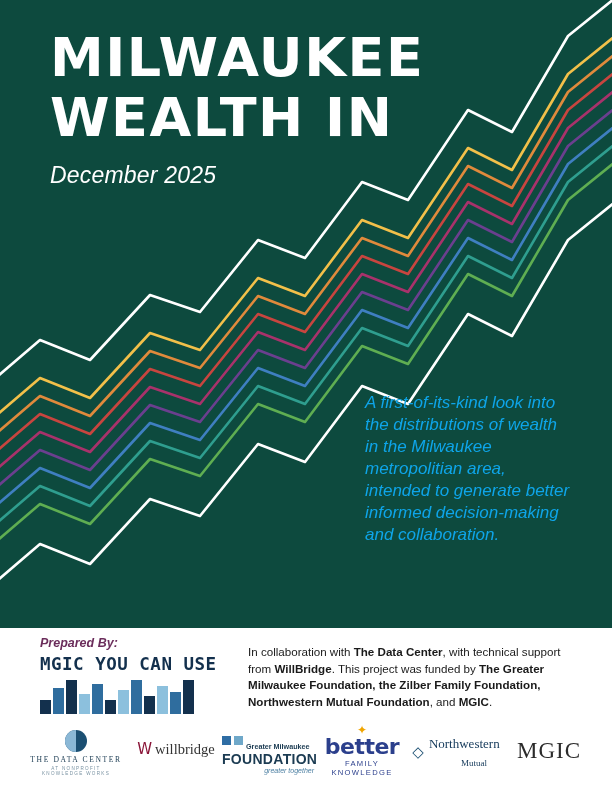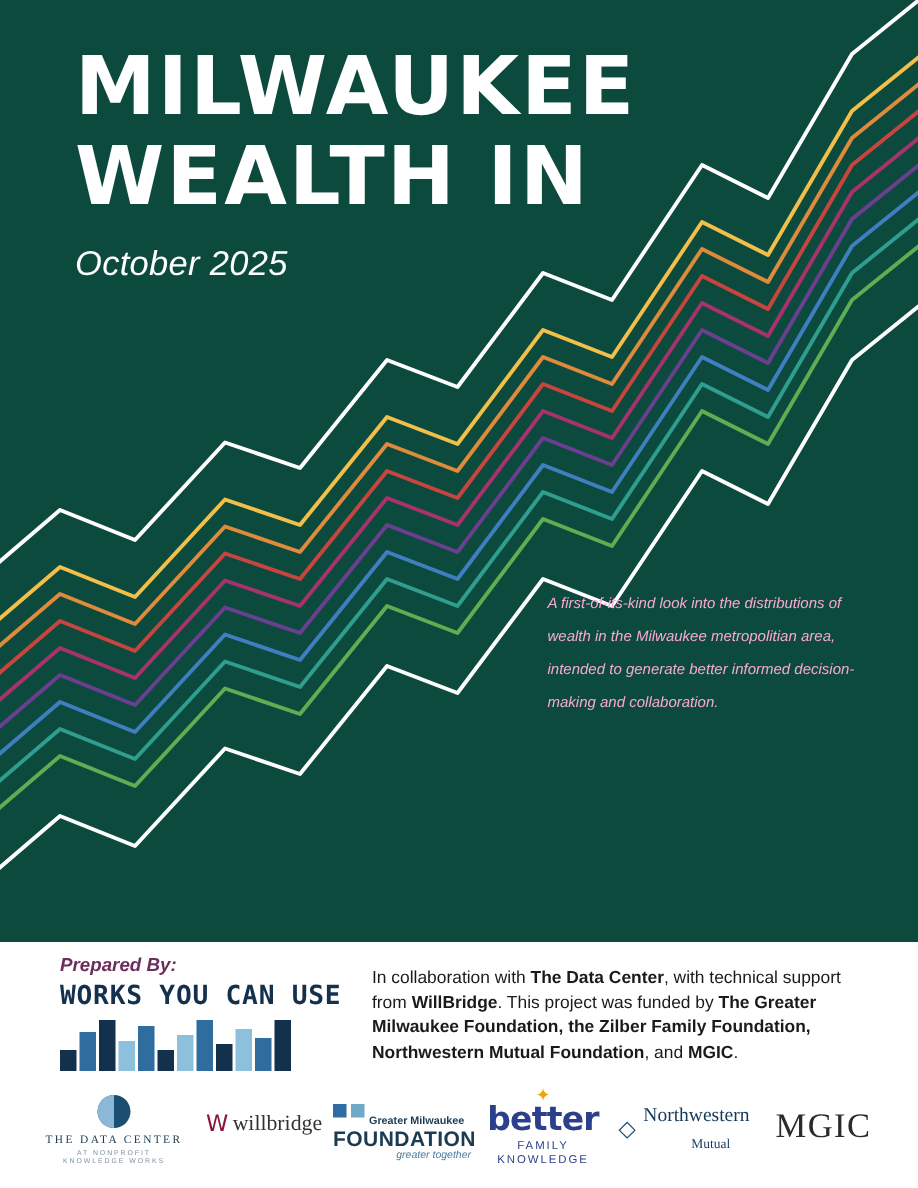--- a/index.html
+++ b/index.html
@@ -59,22 +59,22 @@
     font-style: italic;
     font-family: "Liberation Sans", sans-serif;
     margin-top: 14px;
     letter-spacing: 0.2px;
   }
   .blurb {
     position: absolute;
     right: 42px;
     top: 392px;
     width: 205px;
-    color: #f9a8d4;
-    font-size: 10px;
+    color: #0ea5e9;
+    font-size: 17px;
     line-height: 22px;
     font-style: italic;
     text-align: left;
     z-index: 5;
   }
   
   .footer {
     position: absolute;
     left: 0;
     top: 628px;
@@ -207,33 +207,33 @@
         <use href="#zig" stroke="#3f7fc1" transform="translate(0,-32)"></use>
         <use href="#zig" stroke="#2f9e8f" transform="translate(0,-14)"></use>
         <use href="#zig" stroke="#5fae52" transform="translate(0,4)"></use>
         <use href="#zig" stroke="#ffffff" transform="translate(0,44)"></use>
       </g>
     </svg>
 
     <div class="title-block">
       <div class="title-line">MILWAUKEE</div>
       <div class="title-line">WEALTH IN</div>
-      <div class="subtitle">October 2025</div>
+      <div class="subtitle">December 2025</div>
     </div>
 
     <div class="blurb">A first-of-its-kind look into the distributions of wealth in the Milwaukee metropolitian area, intended to generate better informed decision-making and collaboration.</div>
   </div>
 
   <div class="footer">
     <div class="footer-inner">
 
       <div class="prepared-by">Prepared By:</div>
 
       <div class="dycu">
-        <div class="dycu-word">WORKS YOU CAN USE</div>
+        <div class="dycu-word">MGIC YOU CAN USE</div>
         <div class="dycu-bars" id="dycu-bars">
             <i style="height: 14px; background: rgb(19, 48, 77);"></i>
             <i style="height: 26px; background: rgb(47, 109, 158);"></i>
             <i style="height: 34px; background: rgb(19, 48, 77);"></i>
             <i style="height: 20px; background: rgb(140, 192, 221);"></i>
             <i style="height: 30px; background: rgb(47, 109, 158);"></i>
             <i style="height: 14px; background: rgb(19, 48, 77);"></i>
             <i style="height: 24px; background: rgb(140, 192, 221);"></i>
             <i style="height: 34px; background: rgb(47, 109, 158);"></i>
             <i style="height: 18px; background: rgb(19, 48, 77);"></i>

